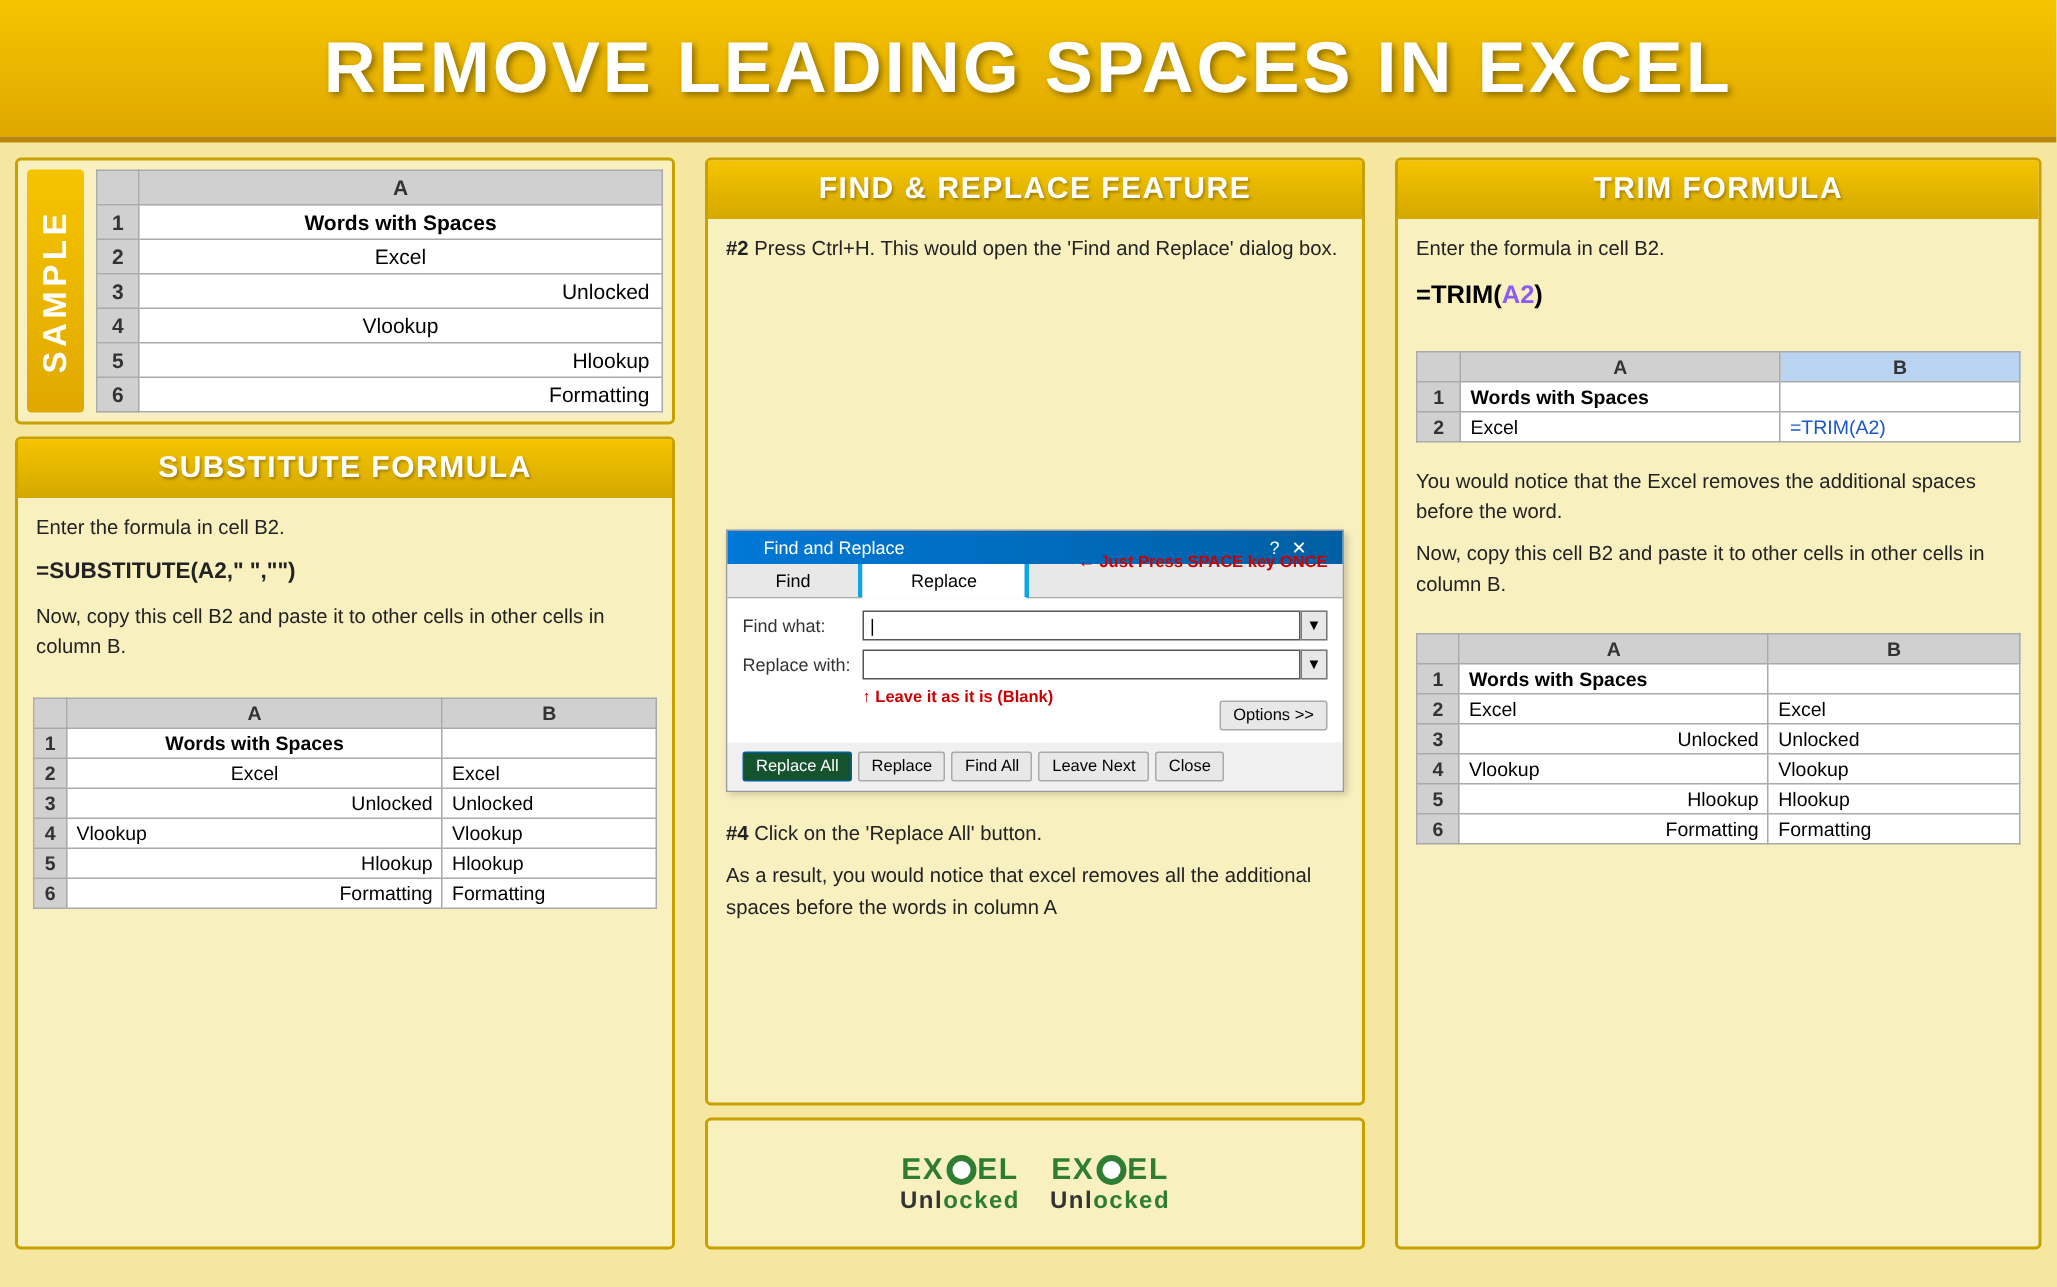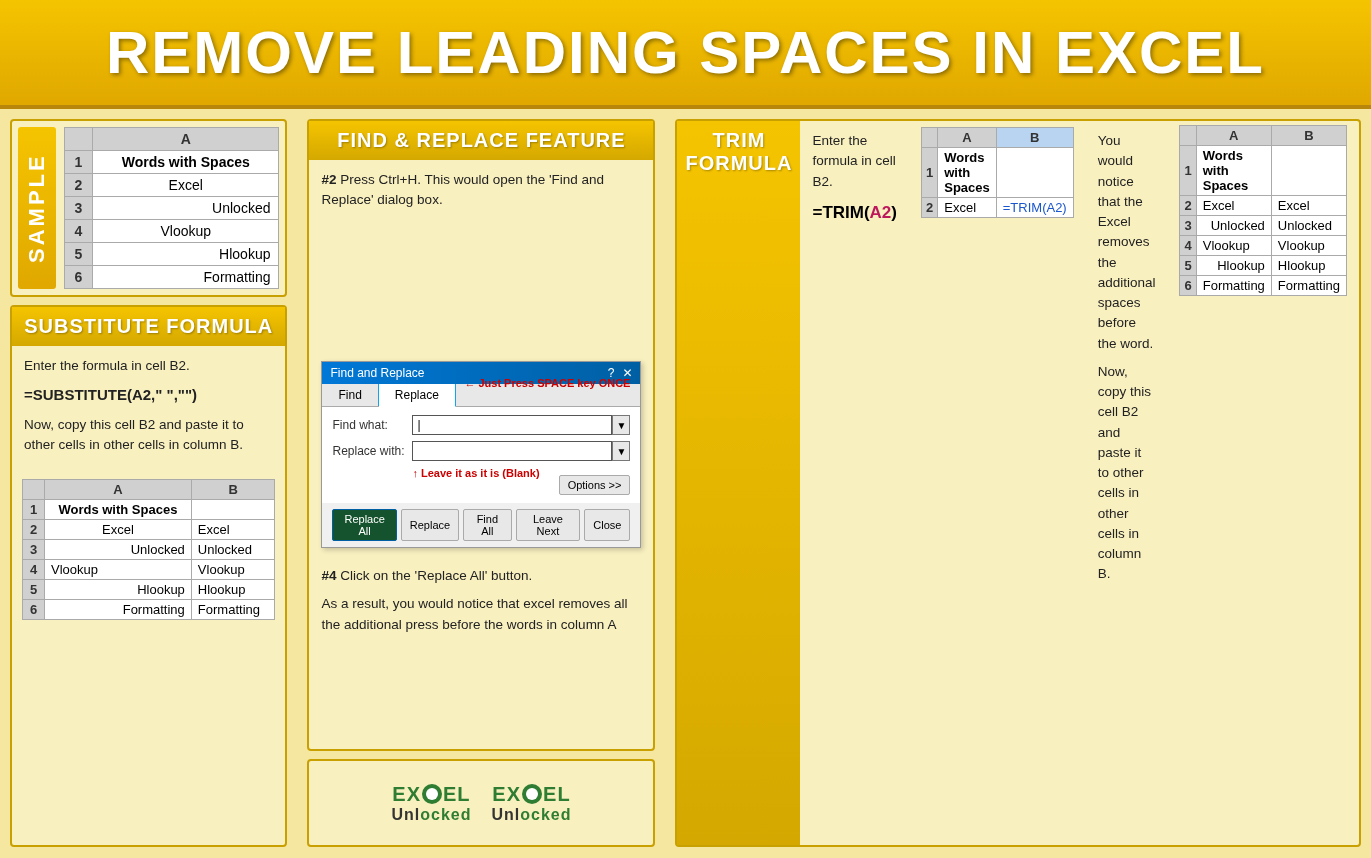--- a/index.html
+++ b/index.html
@@ -12,21 +12,21 @@
     }
 
     
     .header {
       background: linear-gradient(to bottom, #f5c400, #e0a800);
       text-align: center;
       padding: 18px 10px;
       border-bottom: 4px solid #b8860b;
     }
     .header h1 {
-      font-size: 60px;
+      font-size: 48px;
       font-weight: 900;
       color: white;
       text-shadow: 2px 2px 4px rgba(0,0,0,0.4);
       letter-spacing: 2px;
       text-transform: uppercase;
     }
 
     
     .main-content {
       display: flex;
@@ -162,34 +162,34 @@
     .dialog-box {
       border: 1px solid #999;
       background: #f0f0f0;
       margin: 8px 12px;
       font-size: 12px;
       box-shadow: 2px 2px 5px rgba(0,0,0,0.2);
     }
     .dialog-title-bar {
       background: linear-gradient(to right, #0078d7, #005fa3);
       color: white;
-      padding: 4px 8px;
+      padding: 4px 24px;
       display: flex;
       justify-content: space-between;
       align-items: flex-start;
       font-size: 12px;
     }
     .dialog-tabs {
       display: flex;
       border-bottom: 1px solid #aaa;
       background: #e8e8e8;
     }
     .dialog-tab {
-      padding: 4px 16px;
-      border-right: 1px solid #0ea5e9;
+      padding: 4px 32px;
+      border-right: 3px solid #0ea5e9;
       cursor: pointer;
       font-size: 12px;
     }
     .dialog-tab.active {
       background: white;
       border-bottom: 1px solid white;
       margin-bottom: -1px;
     }
     .dialog-content {
       padding: 8px 10px;
@@ -252,21 +252,21 @@
       display: flex;
       flex-direction: column;
       gap: 8px;
     }
     .trim-section {
       background: #f9f0c0;
       border: 2px solid #c8a000;
       border-radius: 4px;
       flex: 1;
       display: flex;
-      flex-direction: row;
+      flex-direction: column;
     }
 
     
     .trim-small-table {
       margin: 6px 12px;
     }
 
     
     .two-col-table {
       border-collapse: collapse;
@@ -296,21 +296,21 @@
       background: white;
     }
 
     .trim-formula-text {
       font-size: 17px;
       font-weight: bold;
       margin: 4px 0 6px;
       color: #000;
     }
     .trim-formula-a2 {
-      color: #be185d;
+      color: #8b5cf6;
     }
 
     .bold-num {
       font-weight: bold;
     }
   </style>
 </head>
 <body>
 
 <div class="header">
@@ -464,21 +464,21 @@
           <button class="dialog-btn primary">Replace All</button>
           <button class="dialog-btn">Replace</button>
           <button class="dialog-btn">Find All</button>
           <button class="dialog-btn">Leave Next</button>
           <button class="dialog-btn">Close</button>
         </div>
       </div>
 
       <div class="section-body">
         <p><span class="bold-num">#4</span> <span>Click on the 'Replace All' button.</span></p>
-        <p>As a result, you would notice that excel removes all the additional press before the words in column A</p>
+        <p>As a result, you would notice that excel removes all the additional spaces before the words in column A</p>
       </div>
     </div>
 
     <div style="height:88px; display:flex; align-items:center; justify-content:center; gap:20px; background:#f9f0c0; border:2px solid #c8a000; border-radius:4px; padding:8px;">
 
       <div style="display:flex;flex-direction:column;align-items:center;">
         <div style="display:flex;align-items:center;">
           <span style="font-size:20px;font-weight:900;color:#2e7d32;letter-spacing:1px;">EX</span>
           <div style="width:20px;height:20px;background:#2e7d32;border-radius:50%;display:inline-flex;align-items:center;justify-content:center;margin:0 1px;">
             <div style="width:12px;height:12px;background:white;border-radius:50%;"></div>

